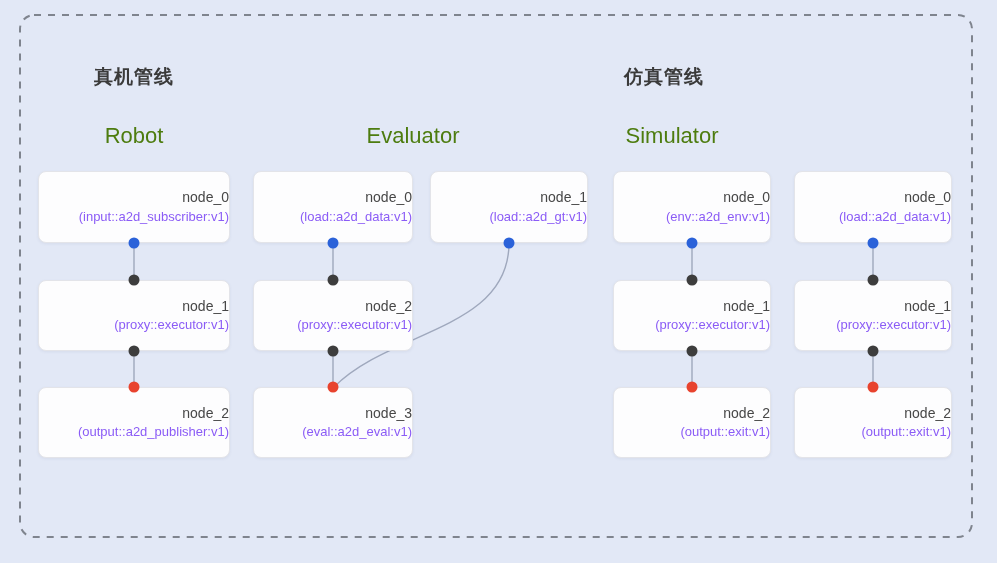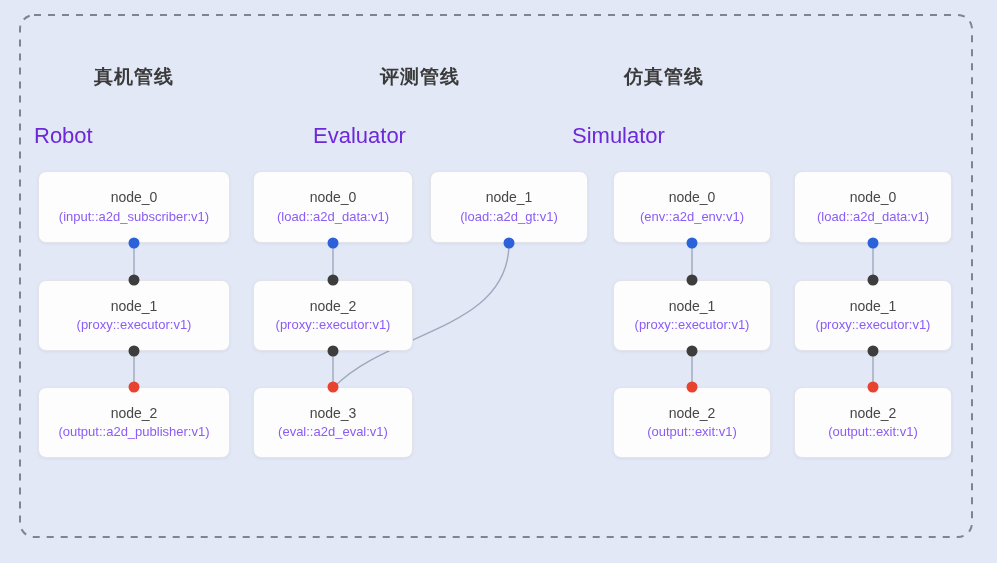--- a/index.html
+++ b/index.html
@@ -25,34 +25,34 @@
     width: 200px;
     text-align: center;
     font-size: 19px;
     font-weight: bold;
     color: #3a3a3a;
     letter-spacing: 1px;
   }
   .pipeline-title-en {
     position: absolute;
     width: 200px;
-    text-align: left;
+    text-align: center;
     font-size: 22px;
-    color: #6d28d9;
+    color: #4d7c0f;
   }
   .node {
     position: absolute;
     box-sizing: border-box;
     background: #fdfdfe;
     border: 1px solid #e3e4e9;
     border-radius: 8px;
     box-shadow: 0 1px 3px rgba(60, 80, 120, 0.08);
     display: flex;
     flex-direction: column;
-    align-items: center;
+    align-items: flex-end;
     justify-content: center;
     gap: 4px;
   }
   .node-name {
     font-size: 14px;
     color: #474747;
     line-height: 1.1;
   }
   .node-type {
     font-size: 13px;
@@ -76,21 +76,20 @@
     <path d="M509,243 C509,330 390,330 334,387" fill="none" stroke-width="1.4" stroke="#9fa8bd"></path>
 
     <line x1="692" y1="243" x2="692" y2="280" stroke-width="1.4" stroke="#9fa8bd"></line>
     <line x1="692" y1="351" x2="692" y2="387" stroke-width="1.4" stroke="#9fa8bd"></line>
 
     <line x1="873" y1="243" x2="873" y2="280" stroke-width="1.4" stroke="#9fa8bd"></line>
     <line x1="873" y1="351" x2="873" y2="387" stroke-width="1.4" stroke="#9fa8bd"></line>
   </svg>
 
   <div class="pipeline-title-zh" style="left:34px; top:64px;">真机管线</div>
-  <div class="pipeline-title-zh" style="left:320px; top:64px;">评测管线</div>
   <div class="pipeline-title-zh" style="left:564px; top:64px;">仿真管线</div>
 
   <div class="pipeline-title-en" style="left:34px; top:123px;">Robot</div>
   <div class="pipeline-title-en" style="left:313px; top:123px;">Evaluator</div>
   <div class="pipeline-title-en" style="left:572px; top:123px;">Simulator</div>
 
   <div class="node" style="left:38px; top:171px; width:192px; height:72px;">
     <div class="node-name">node_0</div>
     <div class="node-type">(input::a2d_subscriber:v1)</div>
   </div>

